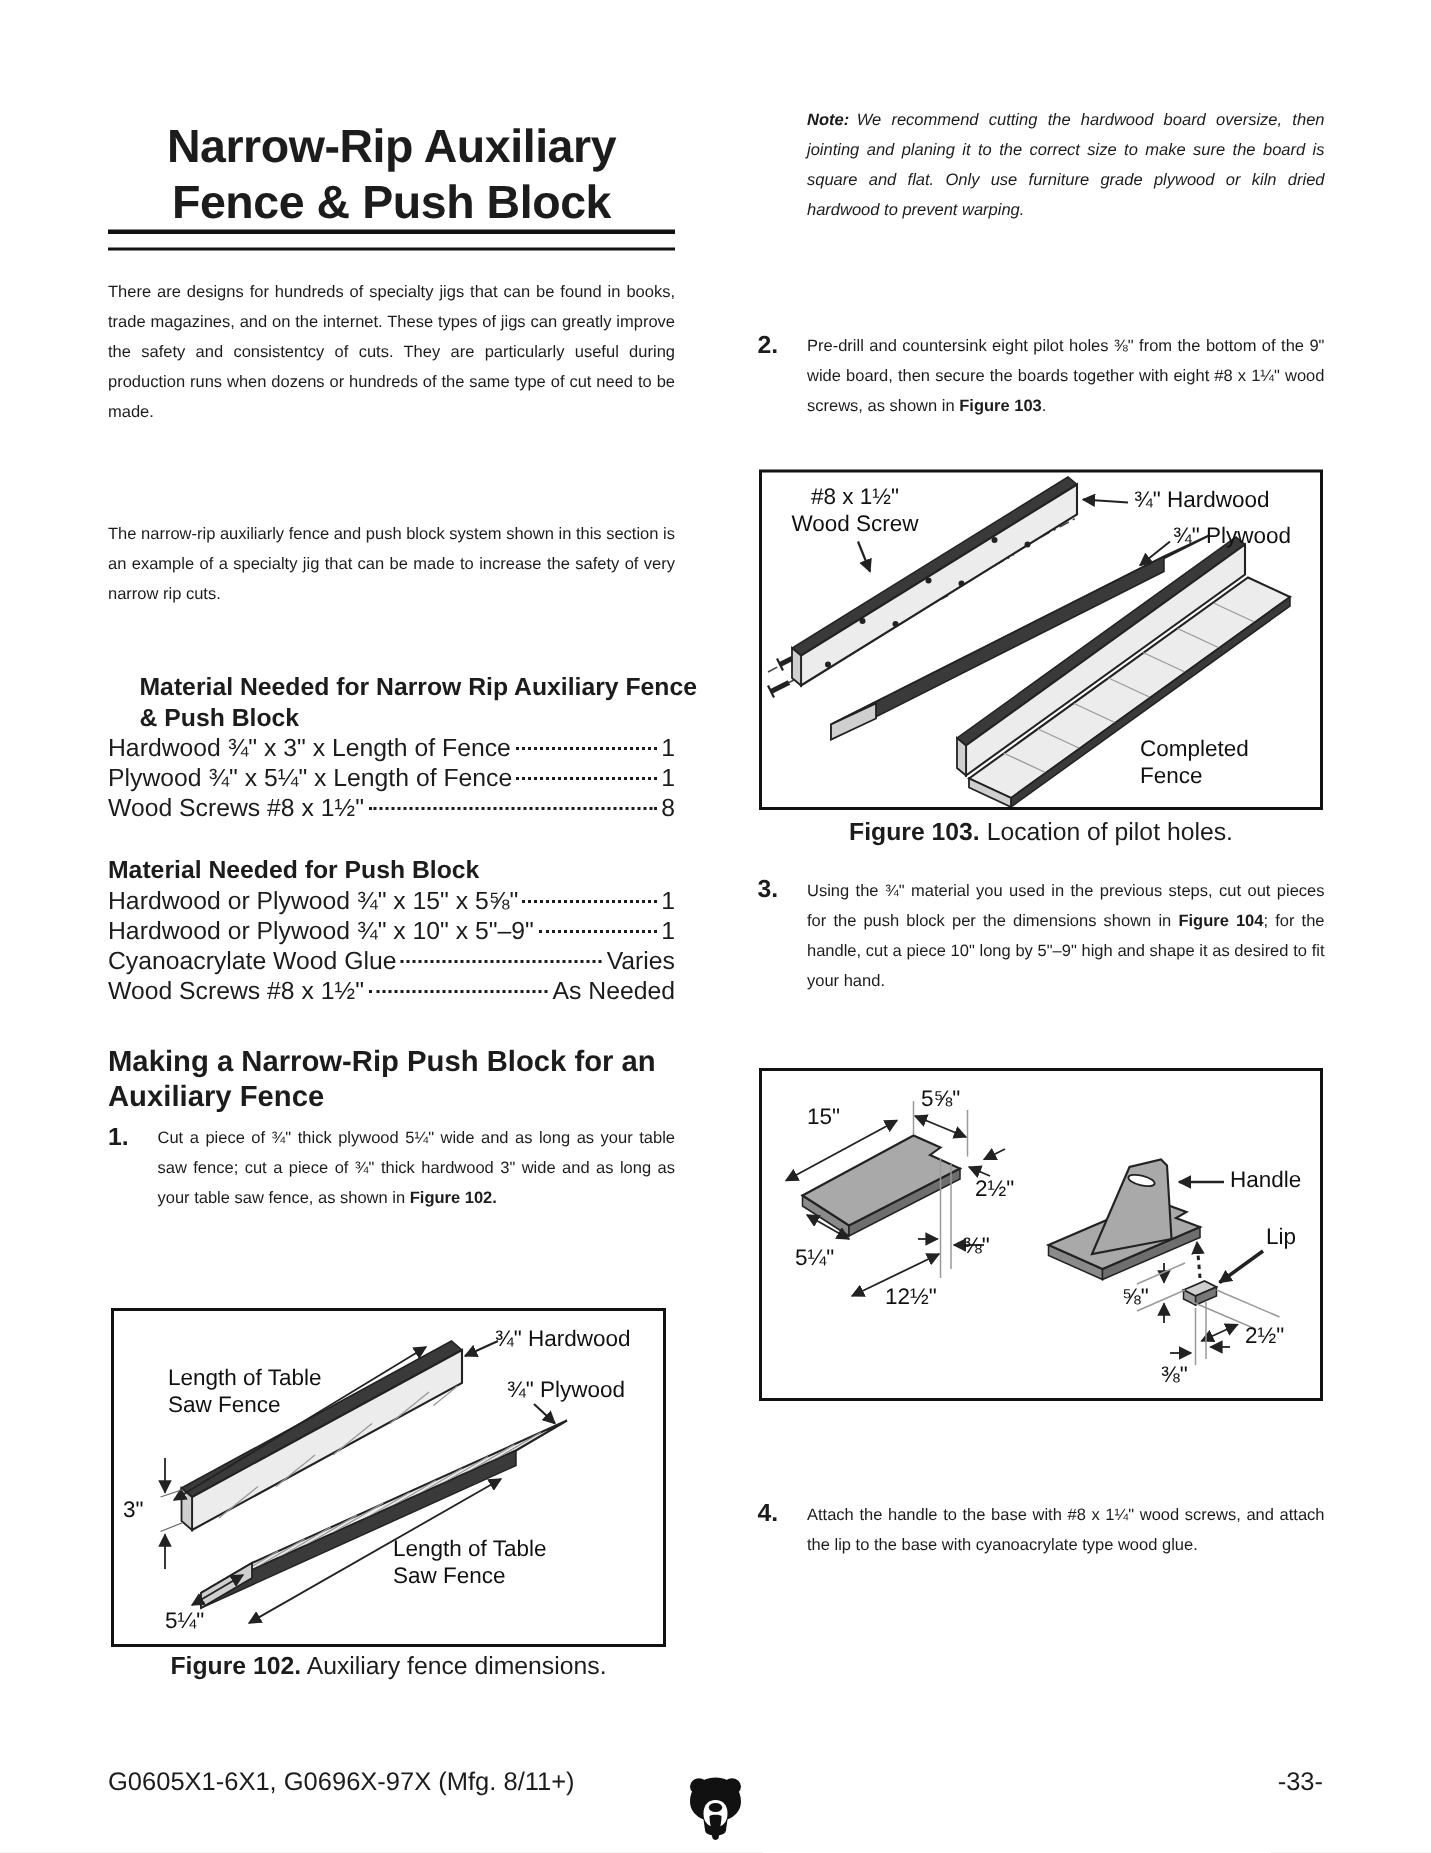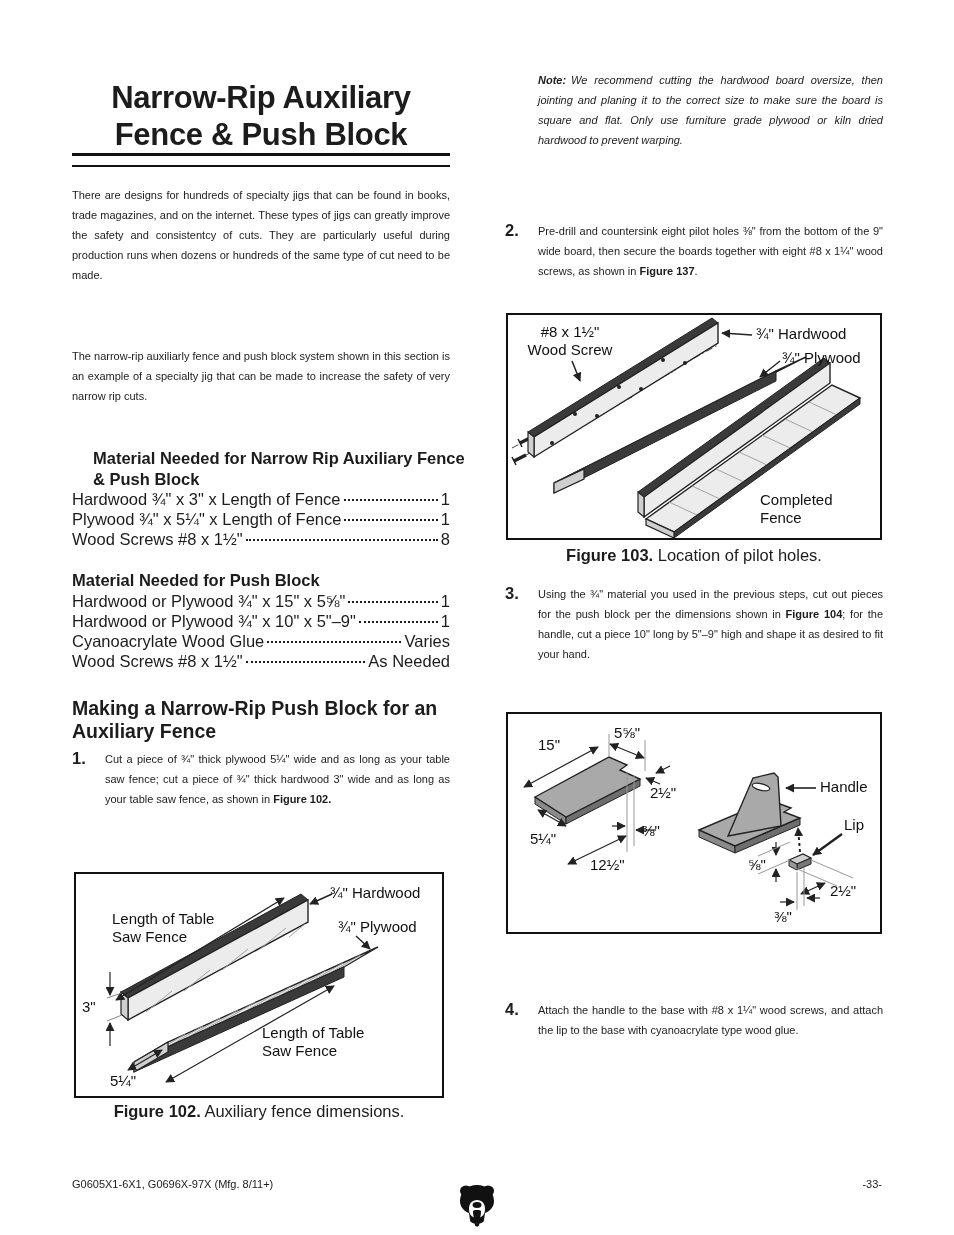--- a/index.html
+++ b/index.html
@@ -13,21 +13,21 @@
   .h2{font-size:19.5px;font-weight:bold;line-height:23px;}
   .matrow{display:flex;align-items:baseline;font-size:16.5px;line-height:20px;}
   .leader{flex:1;border-bottom:2px dotted #1c1c1c;margin:0 3px;transform:translateY(-4px);min-width:8px;}
   .step .num{position:absolute;left:0;top:0;font-weight:bold;font-size:16.5px;}
   .step .stext{margin-left:33px;}
   .note{font-style:italic;}
   .notelabel{margin-right:5px;}
   .figbox{border:2px solid #111;background:#fff;position:absolute;}
   .figlabel{position:absolute;font-size:15px;line-height:18px;white-space:pre-line;color:#111;}
   .caption{font-size:16.5px;text-align:center;line-height:20px;}
-  .footer{font-size:11px;}
+  .footer{font-size:17px;}
   svg{display:block;}
 </style>
 </head>
 <body>
 
 <div class="page">
 
   <div class="abs title" style="left:72px;top:64px;width:378px;margin-top:15px;">Narrow-Rip Auxiliary Fence &amp; Push Block</div>
   <div class="abs rule" style="left:72px;top:153px;width:378px;height:3px;"></div>
   <div class="abs rule" style="left:72px;top:165px;width:378px;height:1.5px;"></div>
@@ -141,21 +141,21 @@
     <div class="figlabel" style="left:34px;top:198px;">5¼"</div>
   </div>
   <div class="abs caption" style="left:74px;top:1101px;width:370px;"><b>Figure 102.</b><span> Auxiliary fence dimensions.</span></div>
 
   <div class="abs body-text note" style="left:538px;top:70px;width:345px;">
     <b class="notelabel">Note:</b><span>We recommend cutting the hardwood board oversize, then jointing and planing it to the correct size to make sure the board is square and flat. Only use furniture grade plywood or kiln dried hardwood to prevent warping.</span>
   </div>
 
   <div class="abs step" style="left:505px;top:221px;width:378px;">
     <span class="num">2.</span>
-    <div class="stext body-text"><span>Pre-drill and countersink eight pilot holes ⅜" from the bottom of the 9" wide board, then secure the boards together with eight #8 x 1¼" wood screws, as shown in </span><b>Figure 137</b><span>.</span></div>
+    <div class="stext body-text"><span>Pre-drill and countersink eight pilot holes ⅜" from the bottom of the 9" wide board, then secure the boards together with eight #8 x 1¼" wood screws, as shown in </span><b>Figure 103</b><span>.</span></div>
   </div>
 
   <div class="figbox" style="left:506px;top:313px;width:372px;height:223px;">
     <svg width="372" height="223" viewBox="0 0 372 223">
       <defs>
           <marker id="a3" viewBox="0 0 10 10" refX="9" refY="5" markerWidth="9" markerHeight="9" orient="auto-start-reverse" markerUnits="userSpaceOnUse">
             <path d="M0,0L10,5L0,10z" fill="#222"></path>
           </marker>
         </defs>
 

